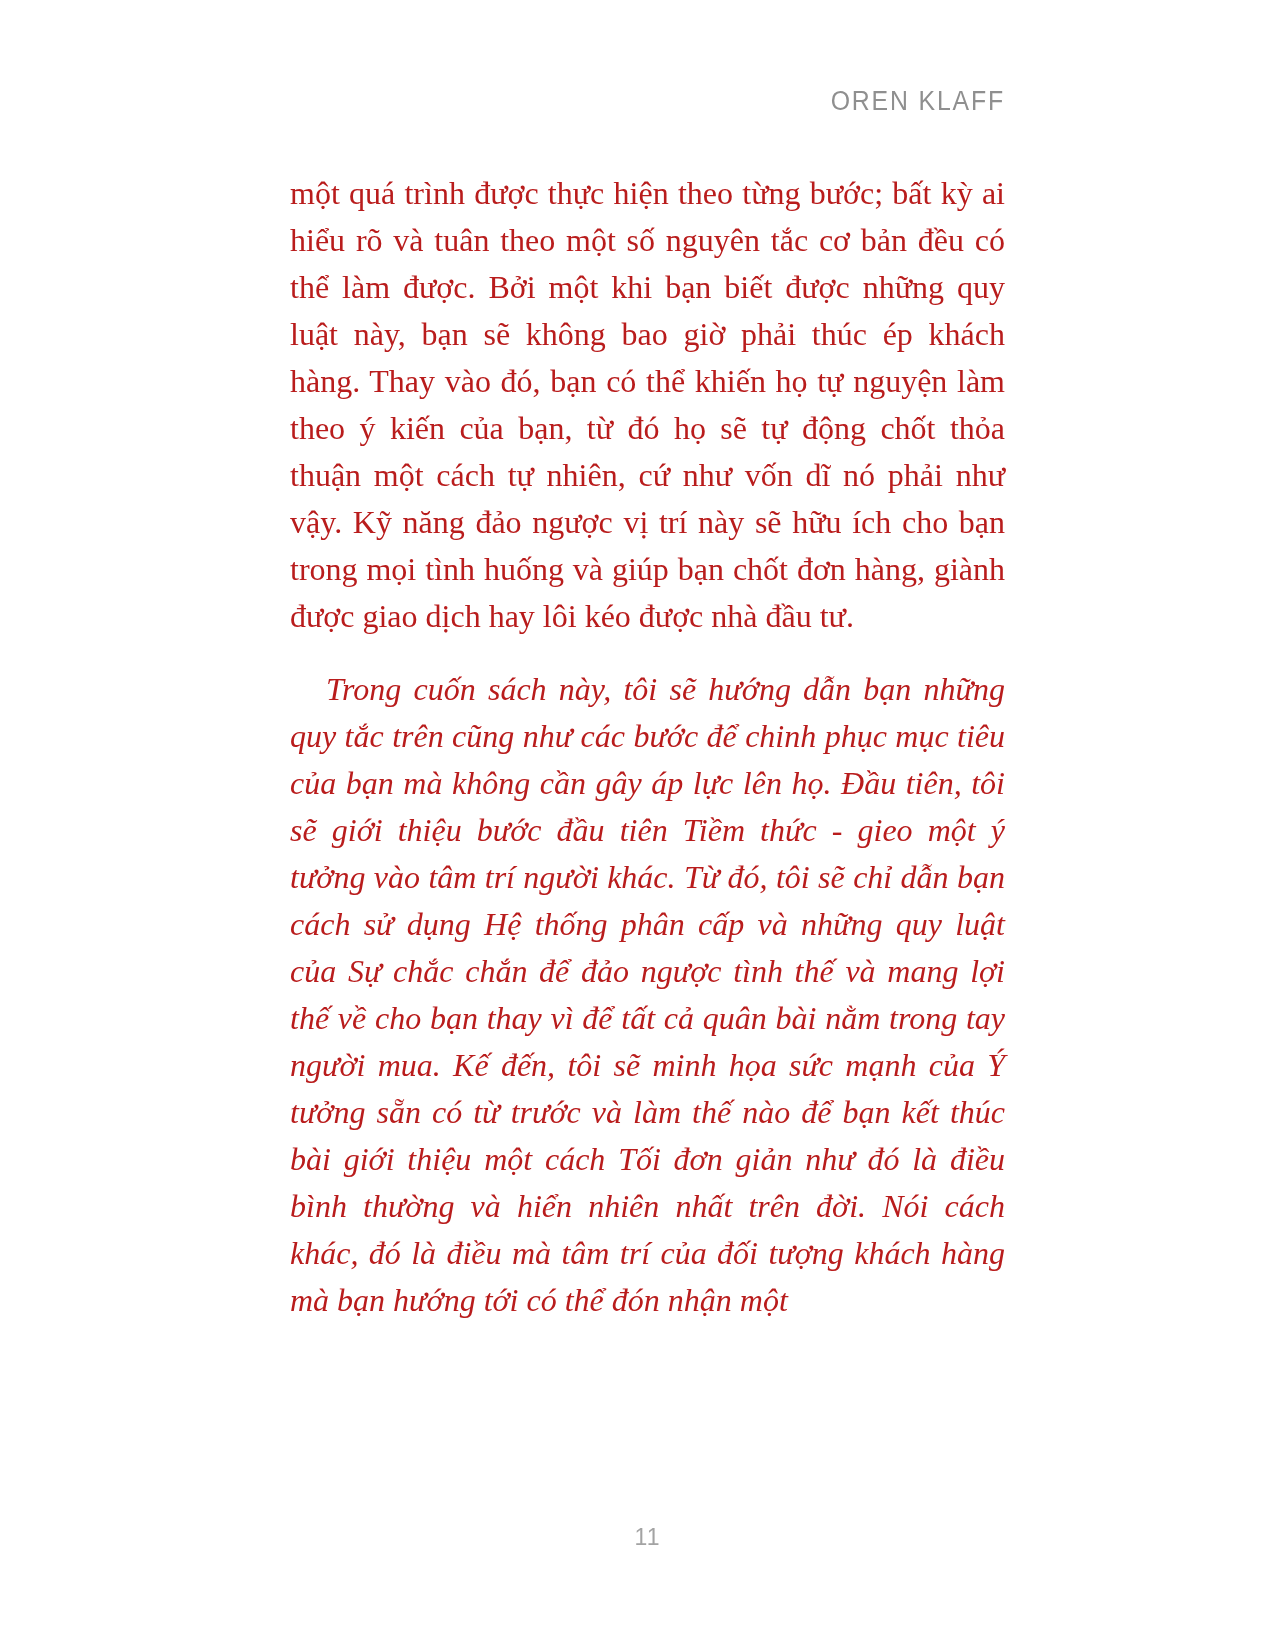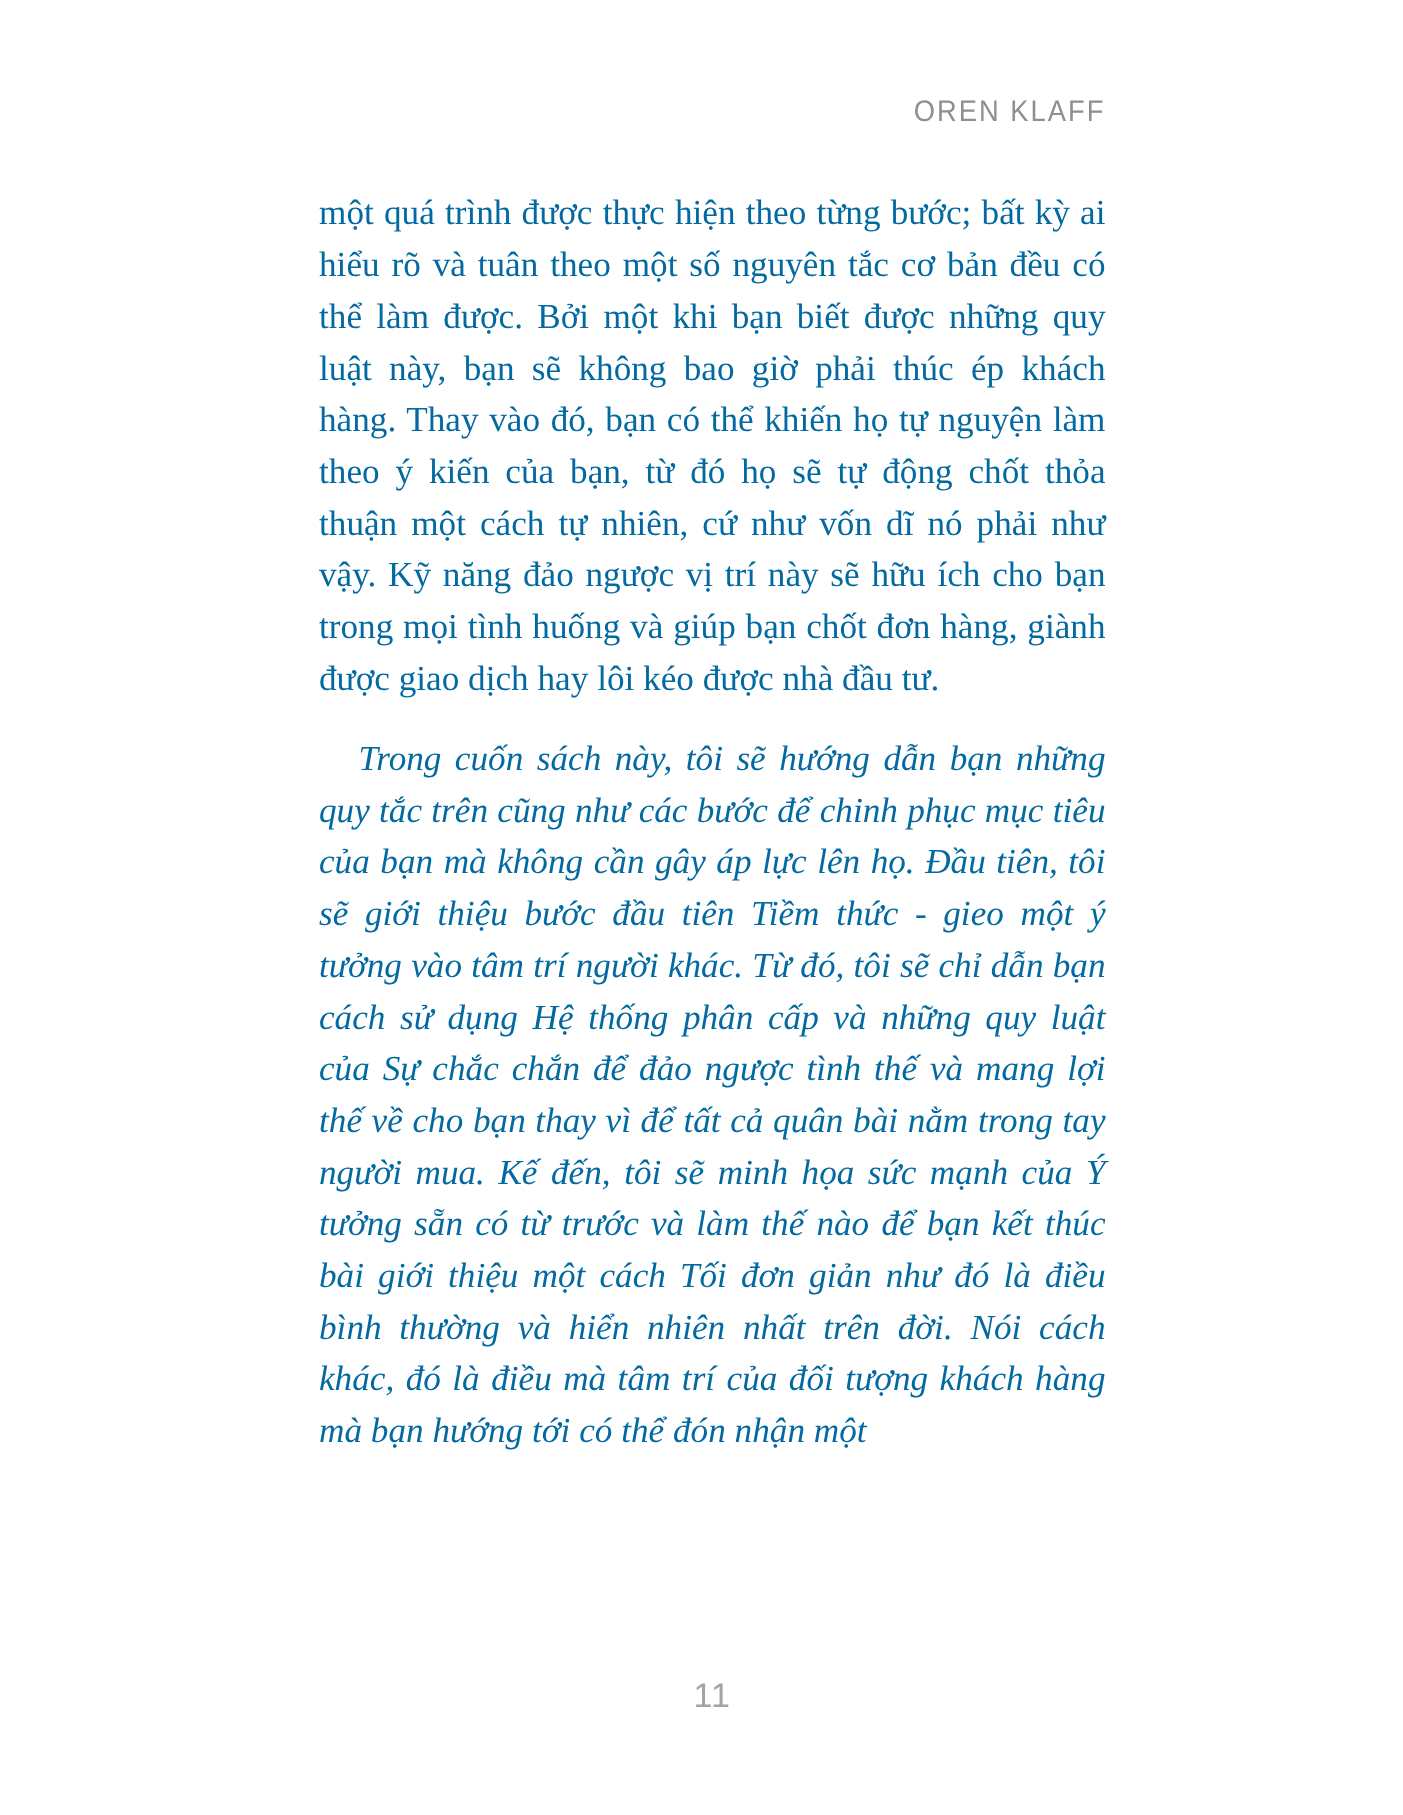--- a/index.html
+++ b/index.html
@@ -29,21 +29,21 @@
     color: #8f8f8f;
     transform: scaleX(0.92);
     transform-origin: right center;
     white-space: nowrap;
   }
   .body-text {
     position: absolute;
     top: 170px;
     left: 290px;
     width: 715px;
-    color: #0369a1;
+    color: #b91c1c;
   }
   .para {
     margin: 0;
     font-size: 32px;
     line-height: 47px;
     text-align: justify;
     text-justify: inter-word;
   }
   .para.indented {
     margin-top: 26px;
@@ -51,21 +51,21 @@
     font-style: italic;
   }
   .folio {
     position: absolute;
     top: 1524px;
     left: 290px;
     width: 715px;
     text-align: center;
     font-family: "Liberation Sans", sans-serif;
     font-weight: 300;
-    font-size: 31px;
+    font-size: 23px;
     letter-spacing: 1px;
     color: #a3a3a3;
   }
 </style>
 </head>
 <body>
 
 <div class="page">
 
   <div class="running-header">OREN KLAFF</div>

